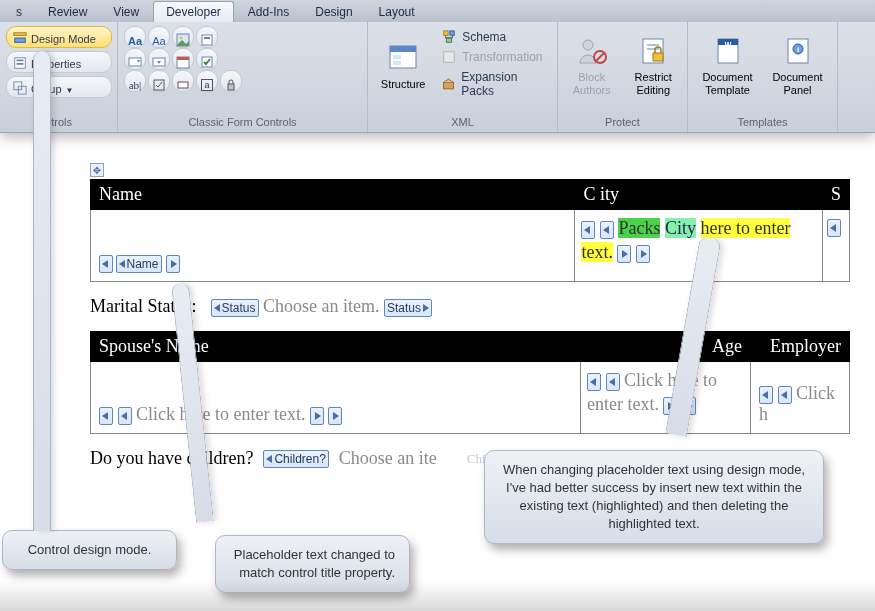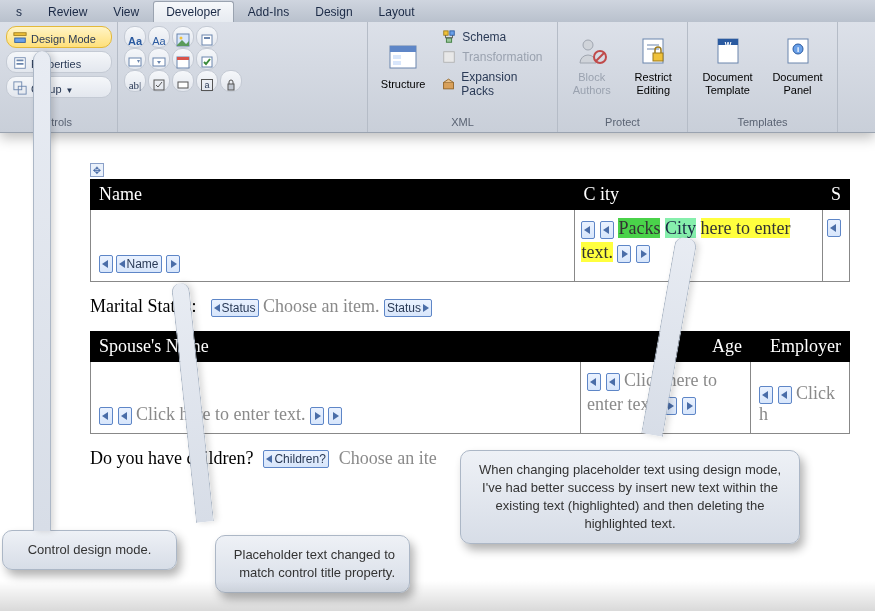--- a/index.html
+++ b/index.html
@@ -303,20 +303,21 @@
               </div>
             <div class="rbtn-s">
                 <svg width="12" height="12">
                   <rect x="3" y="5" width="6" height="6" fill="#c0c6d0" stroke="#555"></rect>
                   <path d="M4 5 V3 a2 2 0 0 1 4 0 V5" fill="none" stroke="#555"></path>
                 </svg>
               </div>
           </div>
         </div>
       </div>
+      <div class="group-label">Classic Form Controls</div>
     </div>
 
     <div class="group" style="width:190px">
       <div class="group-body">
         <div class="big-btn" style="width:62px">
           <svg class="big-icon" viewBox="0 0 32 32">
             <rect x="3" y="4" width="26" height="22" fill="#fff" stroke="#6a85ad"></rect>
             <rect x="3" y="4" width="26" height="6" fill="#5e86c7"></rect>
             <rect x="6" y="13" width="8" height="4" fill="#d8e6fb"></rect>
             <rect x="6" y="19" width="8" height="4" fill="#d8e6fb"></rect>
@@ -536,18 +537,18 @@
 <div class="callout" style="left:2px; top:530px; width:175px">
   <div class="tail tail-v" style="left:30px; bottom:38px; height:480px"></div>
   <span>Control design mode.</span>
 </div>
 
 <div class="callout" style="left:215px; top:535px; width:195px; text-align:right">
   <div class="tail tail-v" style="left:-20px; bottom:70px; height:240px; transform:rotate(-6deg); transform-origin:bottom"></div>
   <span>Placeholder text changed to match control title property.</span>
 </div>
 
-<div class="callout" style="left:460px; top:450px; width:340px">
+<div class="callout" style="left:484px; top:450px; width:340px">
   <div class="tail tail-v" style="left:180px; bottom:108px; height:200px; width:22px; transform:rotate(10deg); transform-origin:bottom"></div>
   <span>When changing placeholder text using design mode, I've had better success by insert new text within the existing text (highlighted) and then deleting the highlighted text.</span>
 </div>
 
 <div class="page-shadow"></div>
 
 </body></html>

